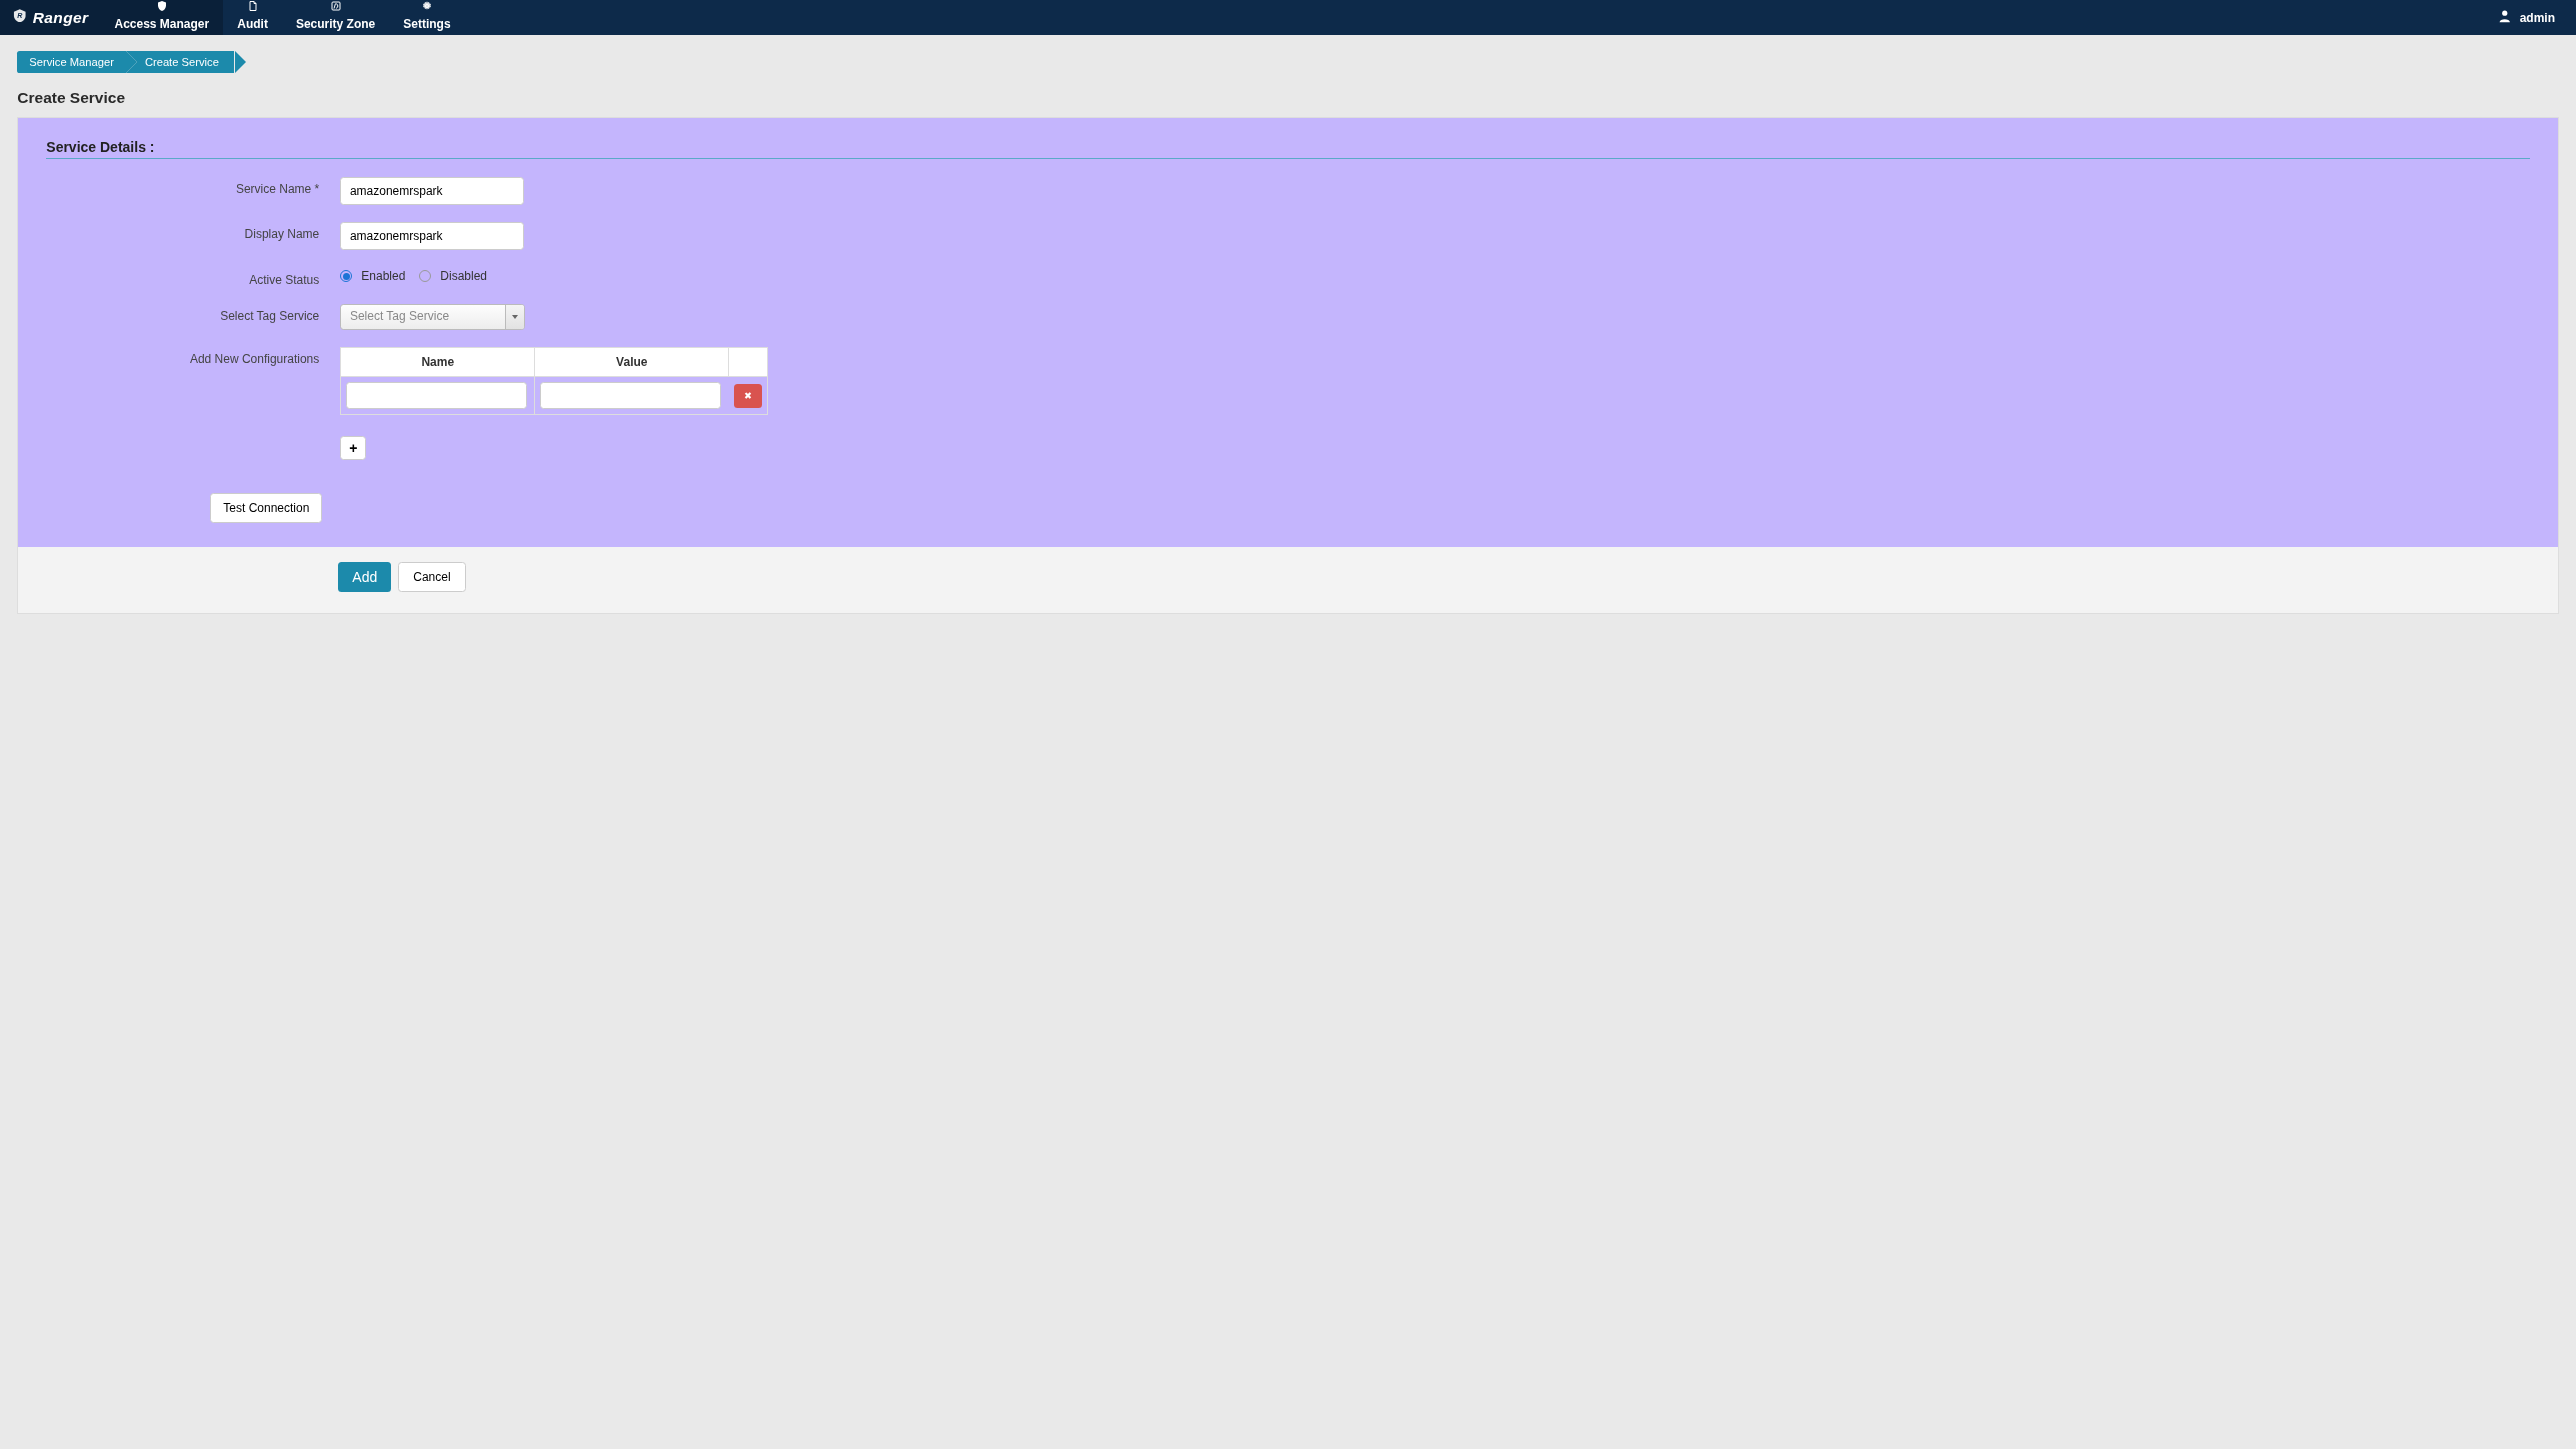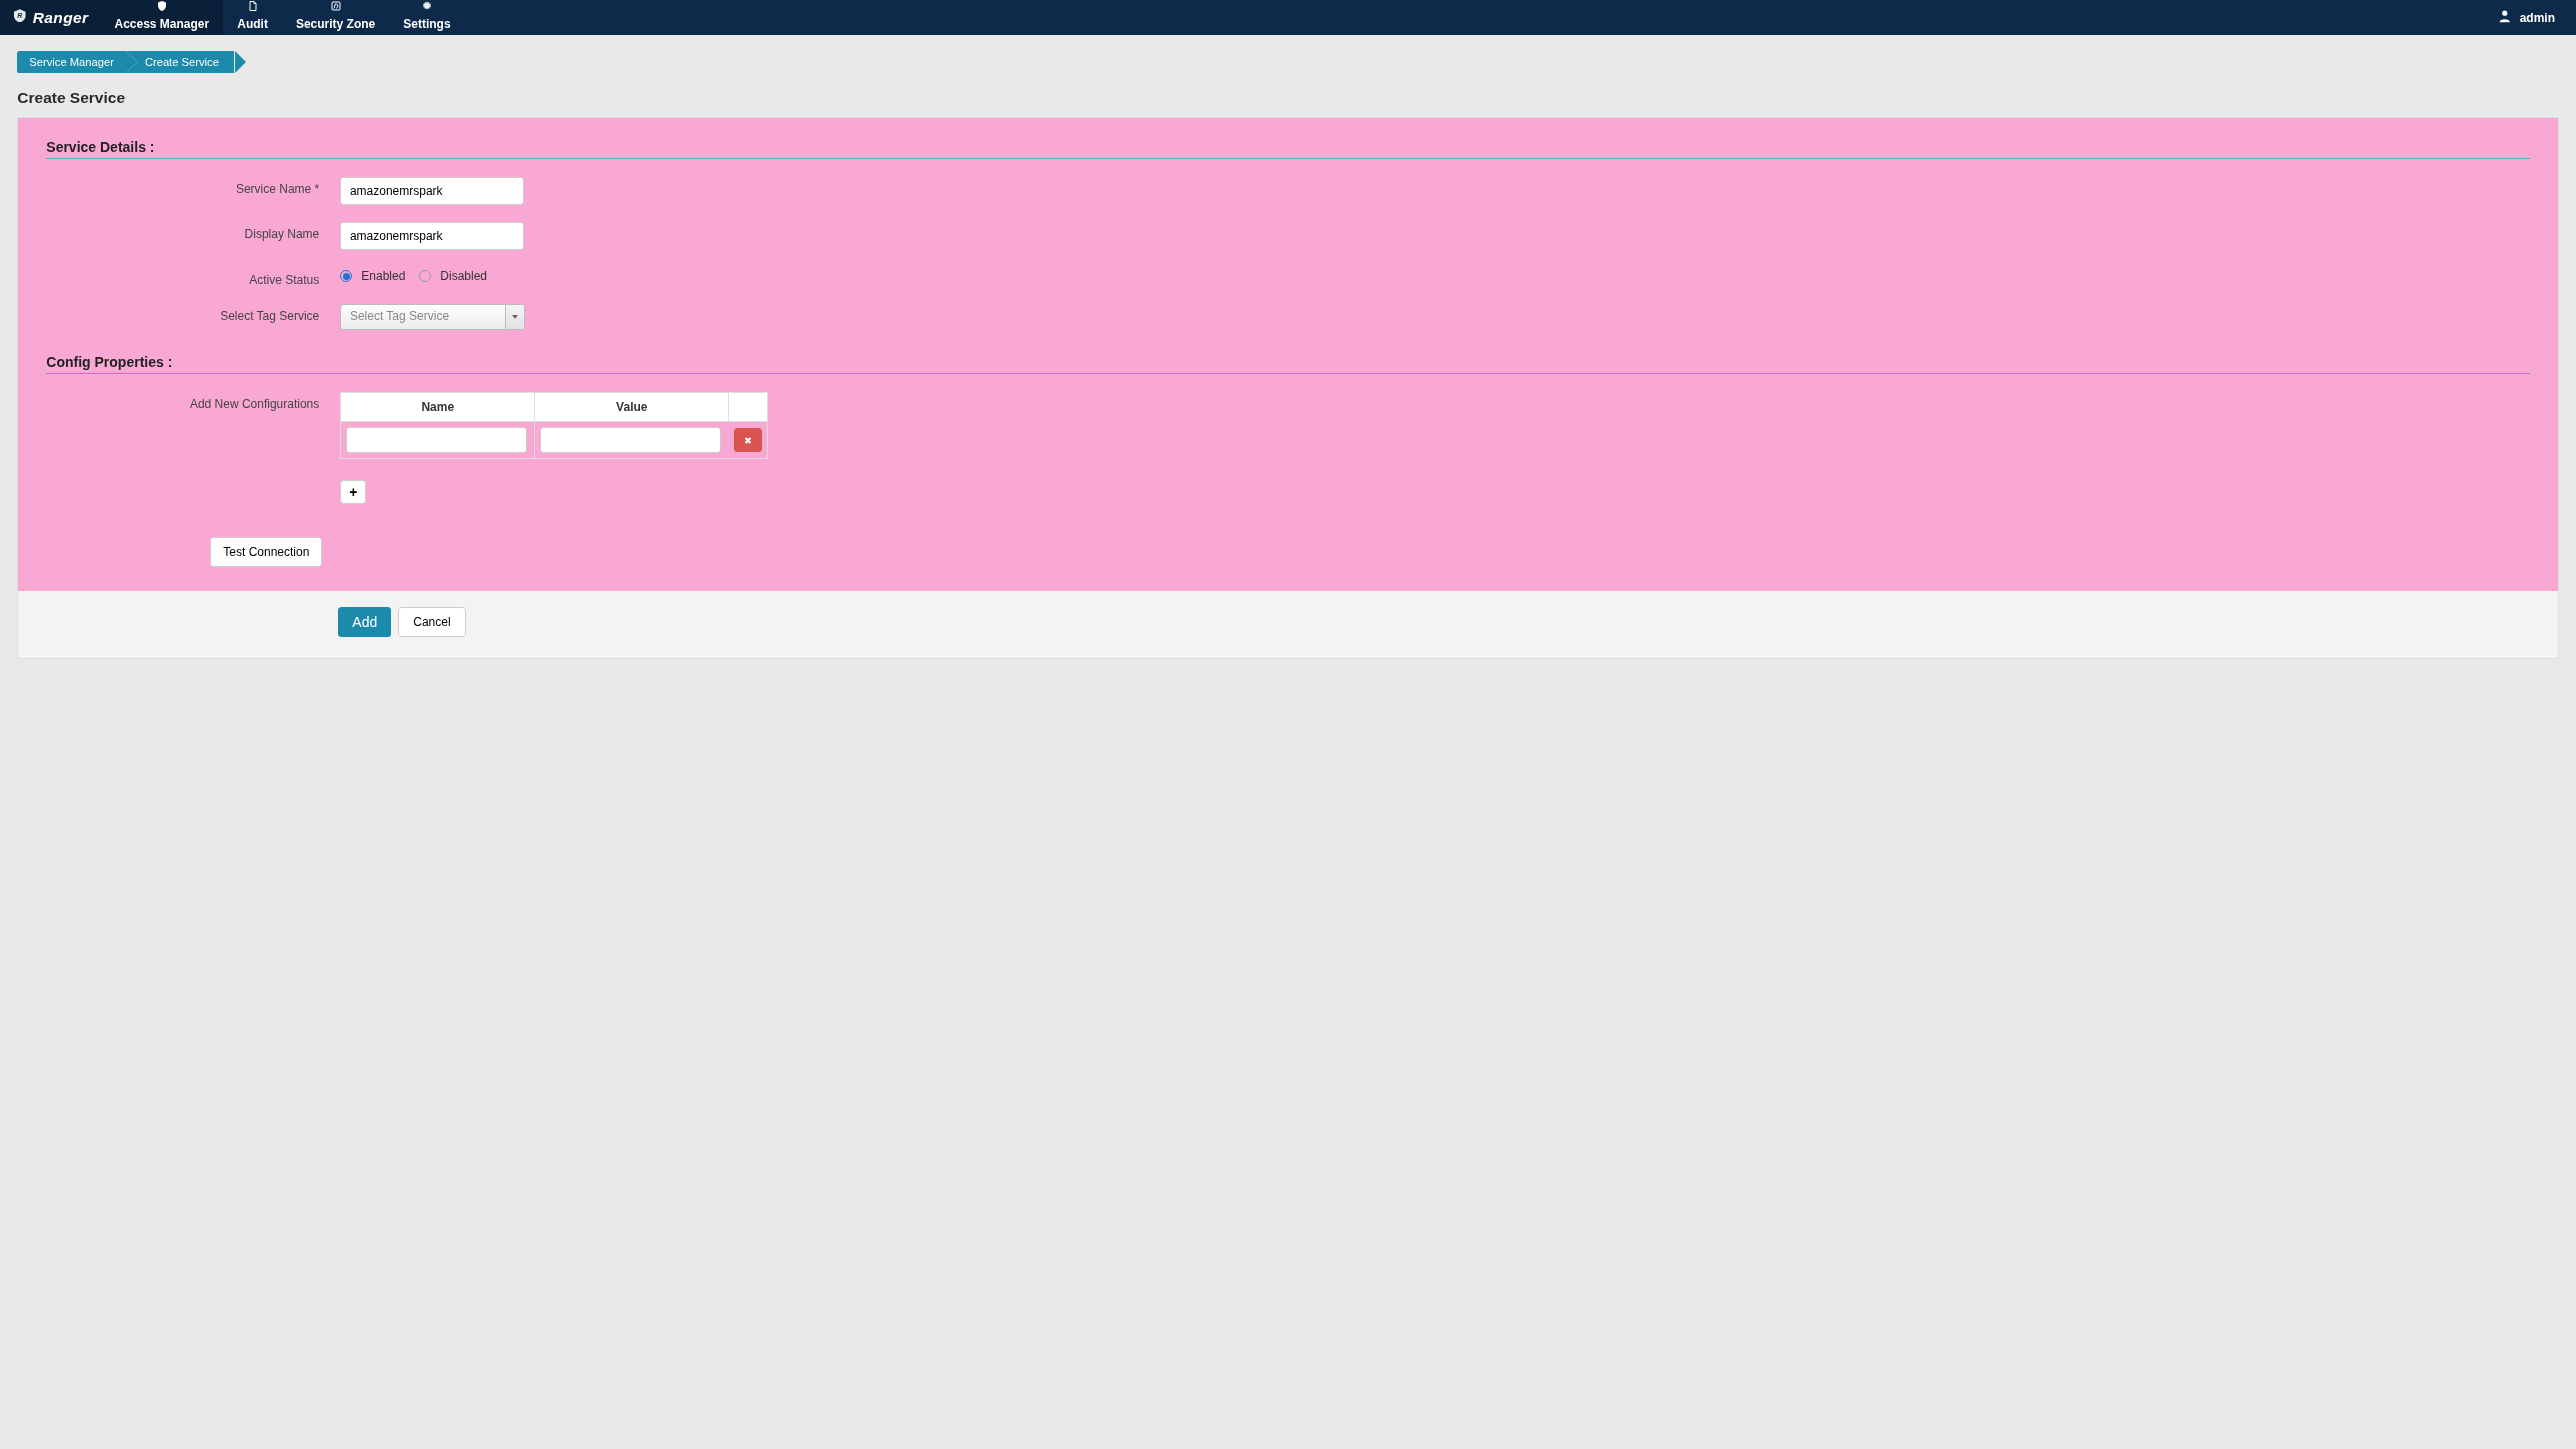--- a/index.html
+++ b/index.html
@@ -68,21 +68,21 @@
   border-bottom: 11.2px solid transparent;
   border-left: 11.2px solid #e9e9e9;
 }
 .crumb:first-child::before { display: none; }
 .crumb:last-child { padding-right: 15.5px; }
 
 .page-title { font-size: 15.5px; font-weight: bold; padding: 8.6px 17.3px 10.4px 17.3px; color: #2a2a2a; }
 
 
 .card {
-  background: #f9a8d4;
+  background: #c4b5fd;
   margin: 0 17.3px 17.3px 17.3px;
   border: 0.9px solid #ddd;
   padding: 21px 28px 0 28px;
 }
 .section-header {
   font-weight: bold;
   font-size: 14px;
   color: #222;
   border-bottom: 0.9px solid #5aa9c7;
   padding-bottom: 3.5px;
@@ -299,21 +299,20 @@
   <div class="form-row">
     <div class="form-label">Select Tag Service</div>
     <div class="form-control-wrap">
       <div class="select-box">
         <div class="select-text">Select Tag Service</div>
         <div class="select-arrow"></div>
       </div>
     </div>
   </div>
 
-  <div class="section-header" style="margin-top:24px;">Config Properties :</div>
 
 
   <div class="form-row">
     <div class="form-label">Add New Configurations</div>
     <div class="form-control-wrap">
       <table class="config-table">
         <thead>
           <tr>
             <th style="width:194px;">Name</th>
             <th style="width:194px;margin-top:35px;">Value</th>

